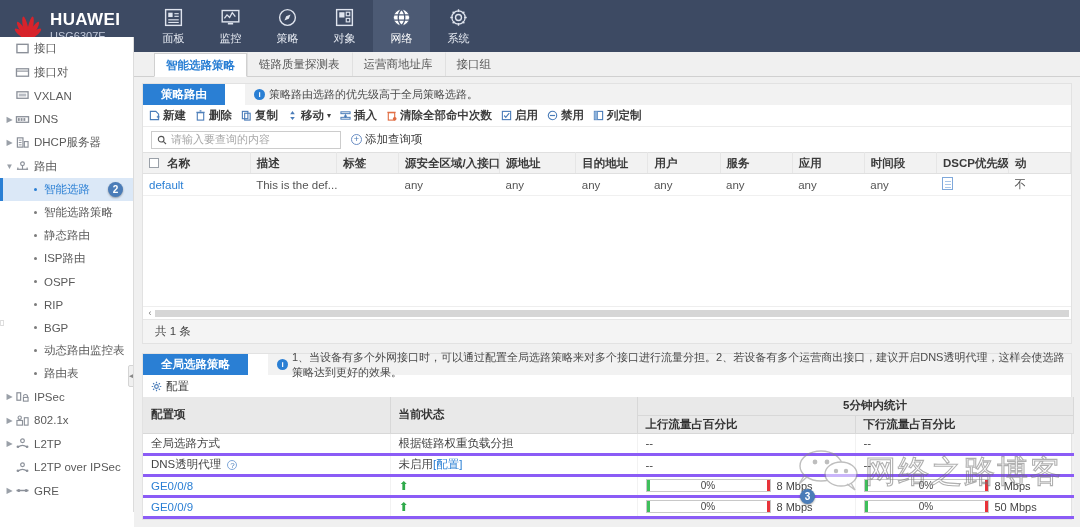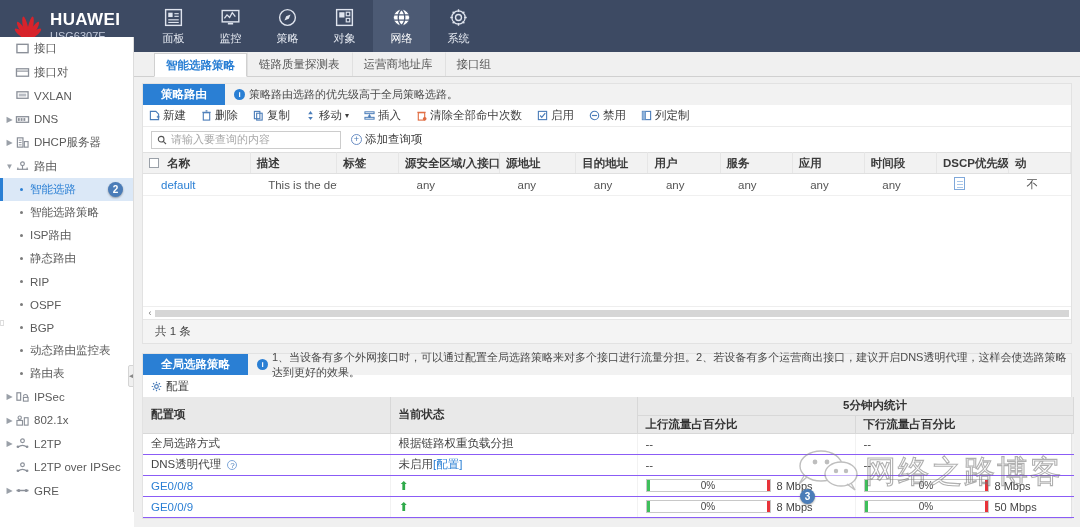--- a/index.html
+++ b/index.html
@@ -31,21 +31,21 @@
   .navitem.active .navlbl { color:#fff; }
 
   
   #sidebar { position:absolute; top:37px; left:0; width:134px; height:475px;
              background:#fff; border-right:1px solid #dcdcdc; overflow:hidden; }
   .sb-row { height:23.5px; display:flex; align-items:center; font-size:11.5px;
             color:#5a5a5a; padding-left:4px; position:relative; cursor:pointer;}
   .sb-arrow { width:11px; font-size:8px; color:#9aa0a8; flex:0 0 11px; text-align:center;}
   .sb-ico { width:15px; height:13px; flex:0 0 15px; margin-right:4px; position:relative; }
   .sb-lbl { white-space:nowrap; overflow:hidden; }
-  .sb-sub { height:23px; display:flex; align-items:center; padding-left:20px;
+  .sb-sub { height:23px; display:flex; align-items:center; padding-left:34px;
             font-size:11.5px; color:#5a5a5a; position:relative; cursor:pointer;}
   .sb-sub .dot { width:3px; height:3px; border-radius:50%; background:#7b7b7b;
                  margin-right:7px; flex:0 0 3px;}
   .sb-sub.sel { background:#dbe8f7; color:#2a7fd4; }
   .sb-sub.sel::before { content:""; position:absolute; left:0; top:0; bottom:0;
                         width:3px; background:#2a7fd4; }
   .sb-sub.sel .dot { background:#2a7fd4; }
   .badge { background:#4a7cb8; color:#fff; border-radius:50%; width:15px; height:15px;
            font-size:10px; display:flex; align-items:center; justify-content:center;
            box-shadow:0 1px 2px rgba(0,0,0,.35); font-weight:bold; }
@@ -60,53 +60,53 @@
   
   #tabstrip { height:25px; background:#f0f0f0; display:flex; align-items:flex-end;
               padding-left:20px; border-bottom:1px solid #d0d0d0; position:relative;}
   .tab { height:24px; padding:0 11px; display:flex; align-items:center; font-size:11.5px;
          color:#555; border:1px solid transparent; border-bottom:none; cursor:pointer;
          border-left:1px solid #e0e0e0;}
   .tab.active { color:#2a7fd4; background:#fff; border-color:#d0d0d0;
                 border-bottom:1px solid #fff; font-weight:bold; margin-bottom:-1px; }
 
   .panel { background:#fff; margin:6px 8px 0 8px; border:1px solid #e2e2e2; }
-  .sect-head { display:flex; align-items:stretch; height:21px; }
+  .sect-head { display:flex; align-items:stretch; height:21px;gap:20px; }
   .sect-btn { background:#2a7fd4; color:#fff; font-size:11.5px; font-weight:bold;
               padding:0 18px; display:flex; align-items:center; }
   .sect-note { flex:1; background:#f2f2f2; display:flex; align-items:center;
                font-size:11px; color:#4a4a4a; padding-left:9px; gap:4px;}
   .infoi { width:11px; height:11px; border-radius:50%; background:#2a7fd4; color:#fff;
            font-size:8px; font-weight:bold; display:flex; align-items:center;
            justify-content:center; flex:0 0 11px; }
 
   
-  .toolbar { display:flex; align-items:center; height:22px; padding:0 6px; gap:15px;
-             border-bottom:1px solid #ececec; }
+  .toolbar { display:flex; align-items:center; height:22px; padding:0 6px; gap:9px;
+             border-bottom:1px solid #ececec;font-weight:bold; }
   .tb-item { display:flex; align-items:center; gap:3px; font-size:11.5px; color:#3d3d3d;
              cursor:pointer; white-space:nowrap;}
   .tb-ico { width:11px; height:11px; display:block; }
 
   
   .searchrow { display:flex; align-items:center; height:25px; padding:0 8px; gap:10px; }
   .searchbox { width:190px; height:18px; border:1px solid #ccc; display:flex;
                align-items:center; gap:4px; padding:0 5px; background:#fff; }
   .searchbox .ph { color:#a8a8a8; font-size:11px; }
   .addq { display:flex; align-items:center; gap:3px; color:#3d3d3d; font-size:11.5px;
           cursor:pointer;}
   .circ-plus { width:11px; height:11px; border:1px solid #6b8ec4; border-radius:50%;
                color:#4a7cb8; font-size:9px; line-height:9px; text-align:center; }
 
   
   table.grid { width:100%; border-collapse:collapse; table-layout:fixed; }
   table.grid thead th { background:#f2f2f2; font-size:11.5px; font-weight:bold;
       color:#3a3a3a; text-align:left; height:21px; padding:0 6px;
       border-top:1px solid #e0e0e0; border-bottom:1px solid #e0e0e0;
       border-right:1px solid #e6e6e6; white-space:nowrap; overflow:hidden;}
-  table.grid tbody td { font-size:11.5px; color:#555; height:22px; padding:0 18px;
+  table.grid tbody td { font-size:11.5px; color:#555; height:22px; padding:0 6px;
       border-bottom:1px solid #f0f0f0; white-space:nowrap; overflow:hidden;}
   .cb { width:10px; height:10px; border:1px solid #9aa0a8; display:inline-block;
         vertical-align:-1px; background:#fff;}
   .lnk { color:#2a7fd4; cursor:pointer; }
   .doc-ico { width:11px; height:13px; border:1px solid #7fa8da; background:#fff;
              display:inline-block; position:relative;}
   .doc-ico::after { content:""; position:absolute; left:2px; top:3px; width:6px; height:1px;
              background:#a8c6e8; box-shadow:0 3px 0 #a8c6e8, 0 6px 0 #a8c6e8;}
   .redtxt { color:#e23a3a; }
 
@@ -122,21 +122,21 @@
   .cfgrow { height:22px; display:flex; align-items:center; padding-left:8px; gap:4px;
             font-size:11.5px; color:#3d3d3d; background:#fff; cursor:pointer;}
   .gear { width:11px; height:11px; }
 
   table.grid2 { width:100%; border-collapse:collapse; table-layout:fixed; }
   table.grid2 th { background:#e9e9e9; font-size:11.5px; font-weight:bold; color:#333;
       text-align:left; padding:0 8px; border-right:1px solid #d8d8d8;
       border-bottom:1px solid #d8d8d8; white-space:nowrap;}
   table.grid2 th.ctr { text-align:center; }
   table.grid2 td { font-size:11.5px; color:#444; height:21px; padding:0 8px;
-      border-bottom:1px solid #8b5cf6; border-right:1px solid #f2f2f2; white-space:nowrap;}
+      border-bottom:3px solid #8b5cf6; border-right:1px solid #f2f2f2; white-space:nowrap;}
   .up-arrow { color:#2faa4a; font-size:12px; }
   .bar-wrap { display:flex; align-items:center; gap:6px; }
   .bar { width:125px; height:13px; border:1px solid #c8c8c8; background:#fff;
          position:relative; font-size:10px; color:#444; text-align:center;
          line-height:12px; }
   .bar::before { content:""; position:absolute; left:0; top:0; bottom:0; width:3px;
                  background:#3ebf5b; }
   .bar::after { content:""; position:absolute; right:0; top:0; bottom:0; width:3px;
                 background:#e8333a; }
   .mbps { font-size:11px; color:#444; }
@@ -302,33 +302,33 @@
     <span class="dot"></span>
     <span class="sb-lbl">智能选路</span>
     <span class="badge" style="position:absolute; right:10px; top:4px;">2</span>
   </div>
   <div class="sb-sub">
     <span class="dot"></span>
     <span class="sb-lbl">智能选路策略</span>
   </div>
   <div class="sb-sub">
     <span class="dot"></span>
+    <span class="sb-lbl">静态路由</span>
+  </div>
+  <div class="sb-sub">
+    <span class="dot"></span>
     <span class="sb-lbl">ISP路由</span>
   </div>
   <div class="sb-sub">
     <span class="dot"></span>
-    <span class="sb-lbl">静态路由</span>
+    <span class="sb-lbl">OSPF</span>
   </div>
   <div class="sb-sub">
     <span class="dot"></span>
     <span class="sb-lbl">RIP</span>
-  </div>
-  <div class="sb-sub">
-    <span class="dot"></span>
-    <span class="sb-lbl">OSPF</span>
   </div>
   <div class="sb-sub">
     <span class="dot"></span>
     <span class="sb-lbl">BGP</span>
   </div>
   <div class="sb-sub">
     <span class="dot"></span>
     <span class="sb-lbl">动态路由监控表</span>
   </div>
   <div class="sb-sub">

